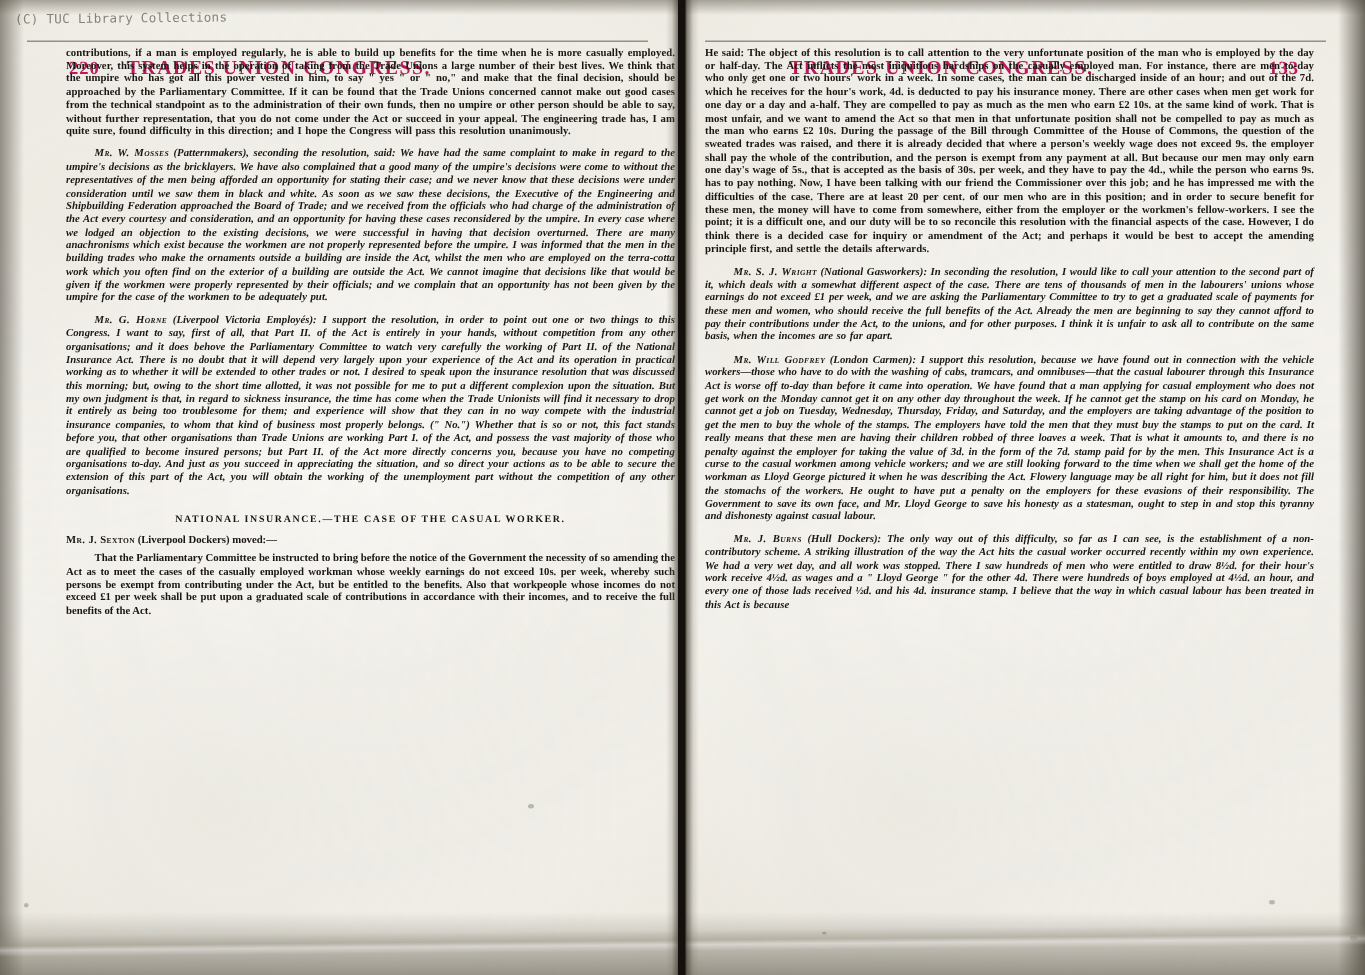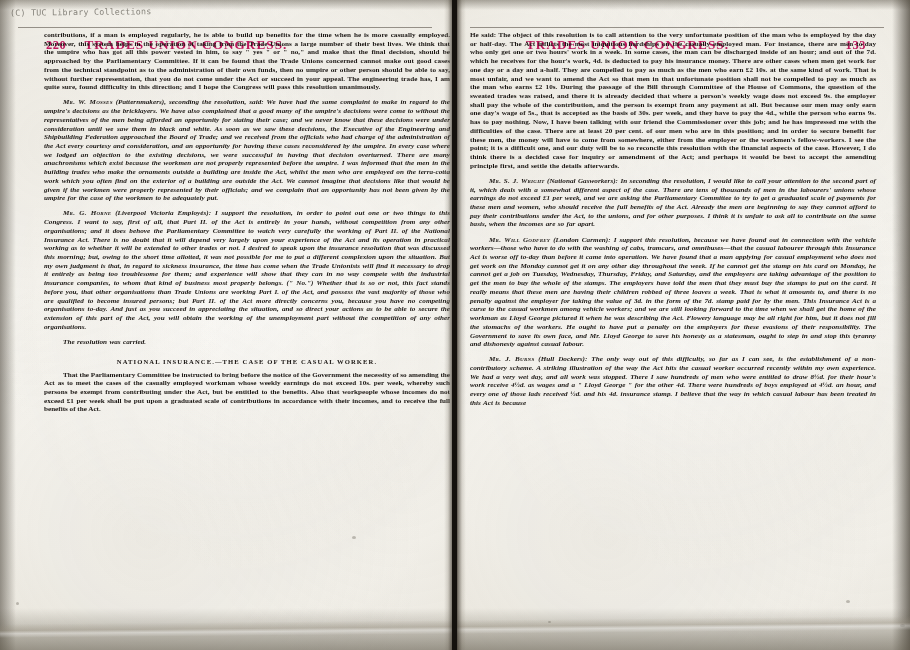--- a/index.html
+++ b/index.html
@@ -272,24 +272,26 @@
     <p class="body">contributions, if a man is employed regularly, he is able to build up benefits for the time when he is more casually employed. Moreover, this system helps in the operation of taking from the Trade Unions a large number of their best lives. We think that the umpire who has got all this power vested in him, to say " yes " or " no," and make that the final decision, should be approached by the Parliamentary Committee. If it can be found that the Trade Unions concerned cannot make out good cases from the technical standpoint as to the administration of their own funds, then no umpire or other person should be able to say, without further representation, that you do not come under the Act or succeed in your appeal. The engineering trade has, I am quite sure, found difficulty in this direction; and I hope the Congress will pass this resolution unanimously.</p>
 
     <p class="body indent">
       <span class="speaker">Mr. W. </span><span class="speaker">Mosses</span><span> (Patternmakers), seconding the resolution, said:</span><span> We have had the same complaint to make in regard to the umpire's decisions as the bricklayers. We have also complained that a good many of the umpire's decisions were come to without the representatives of the men being afforded an opportunity for stating their case; and we never know that these decisions were under consideration until we saw them in black and white. As soon as we saw these decisions, the Executive of the Engineering and Shipbuilding Federation approached the Board of Trade; and we received from the officials who had charge of the administration of the Act every courtesy and consideration, and an opportunity for having these cases reconsidered by the umpire. In every case where we lodged an objection to the existing decisions, we were successful in having that decision overturned. There are many anachronisms which exist because the workmen are not properly represented before the umpire. I was informed that the men in the building trades who make the ornaments outside a building are inside the Act, whilst the men who are employed on the terra-cotta work which you often find on the exterior of a building are outside the Act. We cannot imagine that decisions like that would be given if the workmen were properly represented by their officials; and we complain that an opportunity has not been given by the umpire for the case of the workmen to be adequately put.</span>
     </p>
 
     <p class="body indent">
       <span class="speaker">Mr. G. </span><span class="speaker">Horne</span><span> (Liverpool Victoria Employés):</span><span> I support the resolution, in order to point out one or two things to this Congress. I want to say, first of all, that Part II. of the Act is entirely in your hands, without competition from any other organisations; and it does behove the Parliamentary Committee to watch very carefully the working of Part II. of the National Insurance Act. There is no doubt that it will depend very largely upon your experience of the Act and its operation in practical working as to whether it will be extended to other trades or not. I desired to speak upon the insurance resolution that was discussed this morning; but, owing to the short time allotted, it was not possible for me to put a different complexion upon the situation. But my own judgment is that, in regard to sickness insurance, the time has come when the Trade Unionists will find it necessary to drop it entirely as being too troublesome for them; and experience will show that they can in no way compete with the industrial insurance companies, to whom that kind of business most properly belongs. (" No.") Whether that is so or not, this fact stands before you, that other organisations than Trade Unions are working Part I. of the Act, and possess the vast majority of those who are qualified to become insured persons; but Part II. of the Act more directly concerns you, because you have no competing organisations to-day. And just as you succeed in appreciating the situation, and so direct your actions as to be able to secure the extension of this part of the Act, you will obtain the working of the unemployment part without the competition of any other organisations.</span>
     </p>
 
-    <p class="body indent">The resolution was carried.</p>
 
     <h3 class="section">NATIONAL INSURANCE.—THE CASE OF THE CASUAL WORKER.</h3>
 
+    <p class="moved">
+      <span class="speaker">Mr. J. </span><span class="speaker">Sexton</span><span> (Liverpool Dockers) moved:—</span>
+    </p>
 
     <p class="quote">That the Parliamentary Committee be instructed to bring before the notice of the Government the necessity of so amending the Act as to meet the cases of the casually employed workman whose weekly earnings do not exceed 10s. per week, whereby such persons be exempt from contributing under the Act, but be entitled to the benefits. Also that workpeople whose incomes do not exceed £1 per week shall be put upon a graduated scale of contributions in accordance with their incomes, and to receive the full benefits of the Act.</p>
 
   </div>
 
   <div class="col col-right">
 
     <p class="body">He said: The object of this resolution is to call attention to the very unfortunate position of the man who is employed by the day or half-day. The Act inflicts the most iniquitious hardships on the casually employed man. For instance, there are men to-day who only get one or two hours' work in a week. In some cases, the man can be discharged inside of an hour; and out of the 7d. which he receives for the hour's work, 4d. is deducted to pay his insurance money. There are other cases when men get work for one day or a day and a-half. They are compelled to pay as much as the men who earn £2 10s. at the same kind of work. That is most unfair, and we want to amend the Act so that men in that unfortunate position shall not be compelled to pay as much as the man who earns £2 10s. During the passage of the Bill through Committee of the House of Commons, the question of the sweated trades was raised, and there it is already decided that where a person's weekly wage does not exceed 9s. the employer shall pay the whole of the contribution, and the person is exempt from any payment at all. But because our men may only earn one day's wage of 5s., that is accepted as the basis of 30s. per week, and they have to pay the 4d., while the person who earns 9s. has to pay nothing. Now, I have been talking with our friend the Commissioner over this job; and he has impressed me with the difficulties of the case. There are at least 20 per cent. of our men who are in this position; and in order to secure benefit for these men, the money will have to come from somewhere, either from the employer or the workmen's fellow-workers. I see the point; it is a difficult one, and our duty will be to so reconcile this resolution with the financial aspects of the case. However, I do think there is a decided case for inquiry or amendment of the Act; and perhaps it would be best to accept the amending principle first, and settle the details afterwards.</p>
 
     <p class="body indent">

